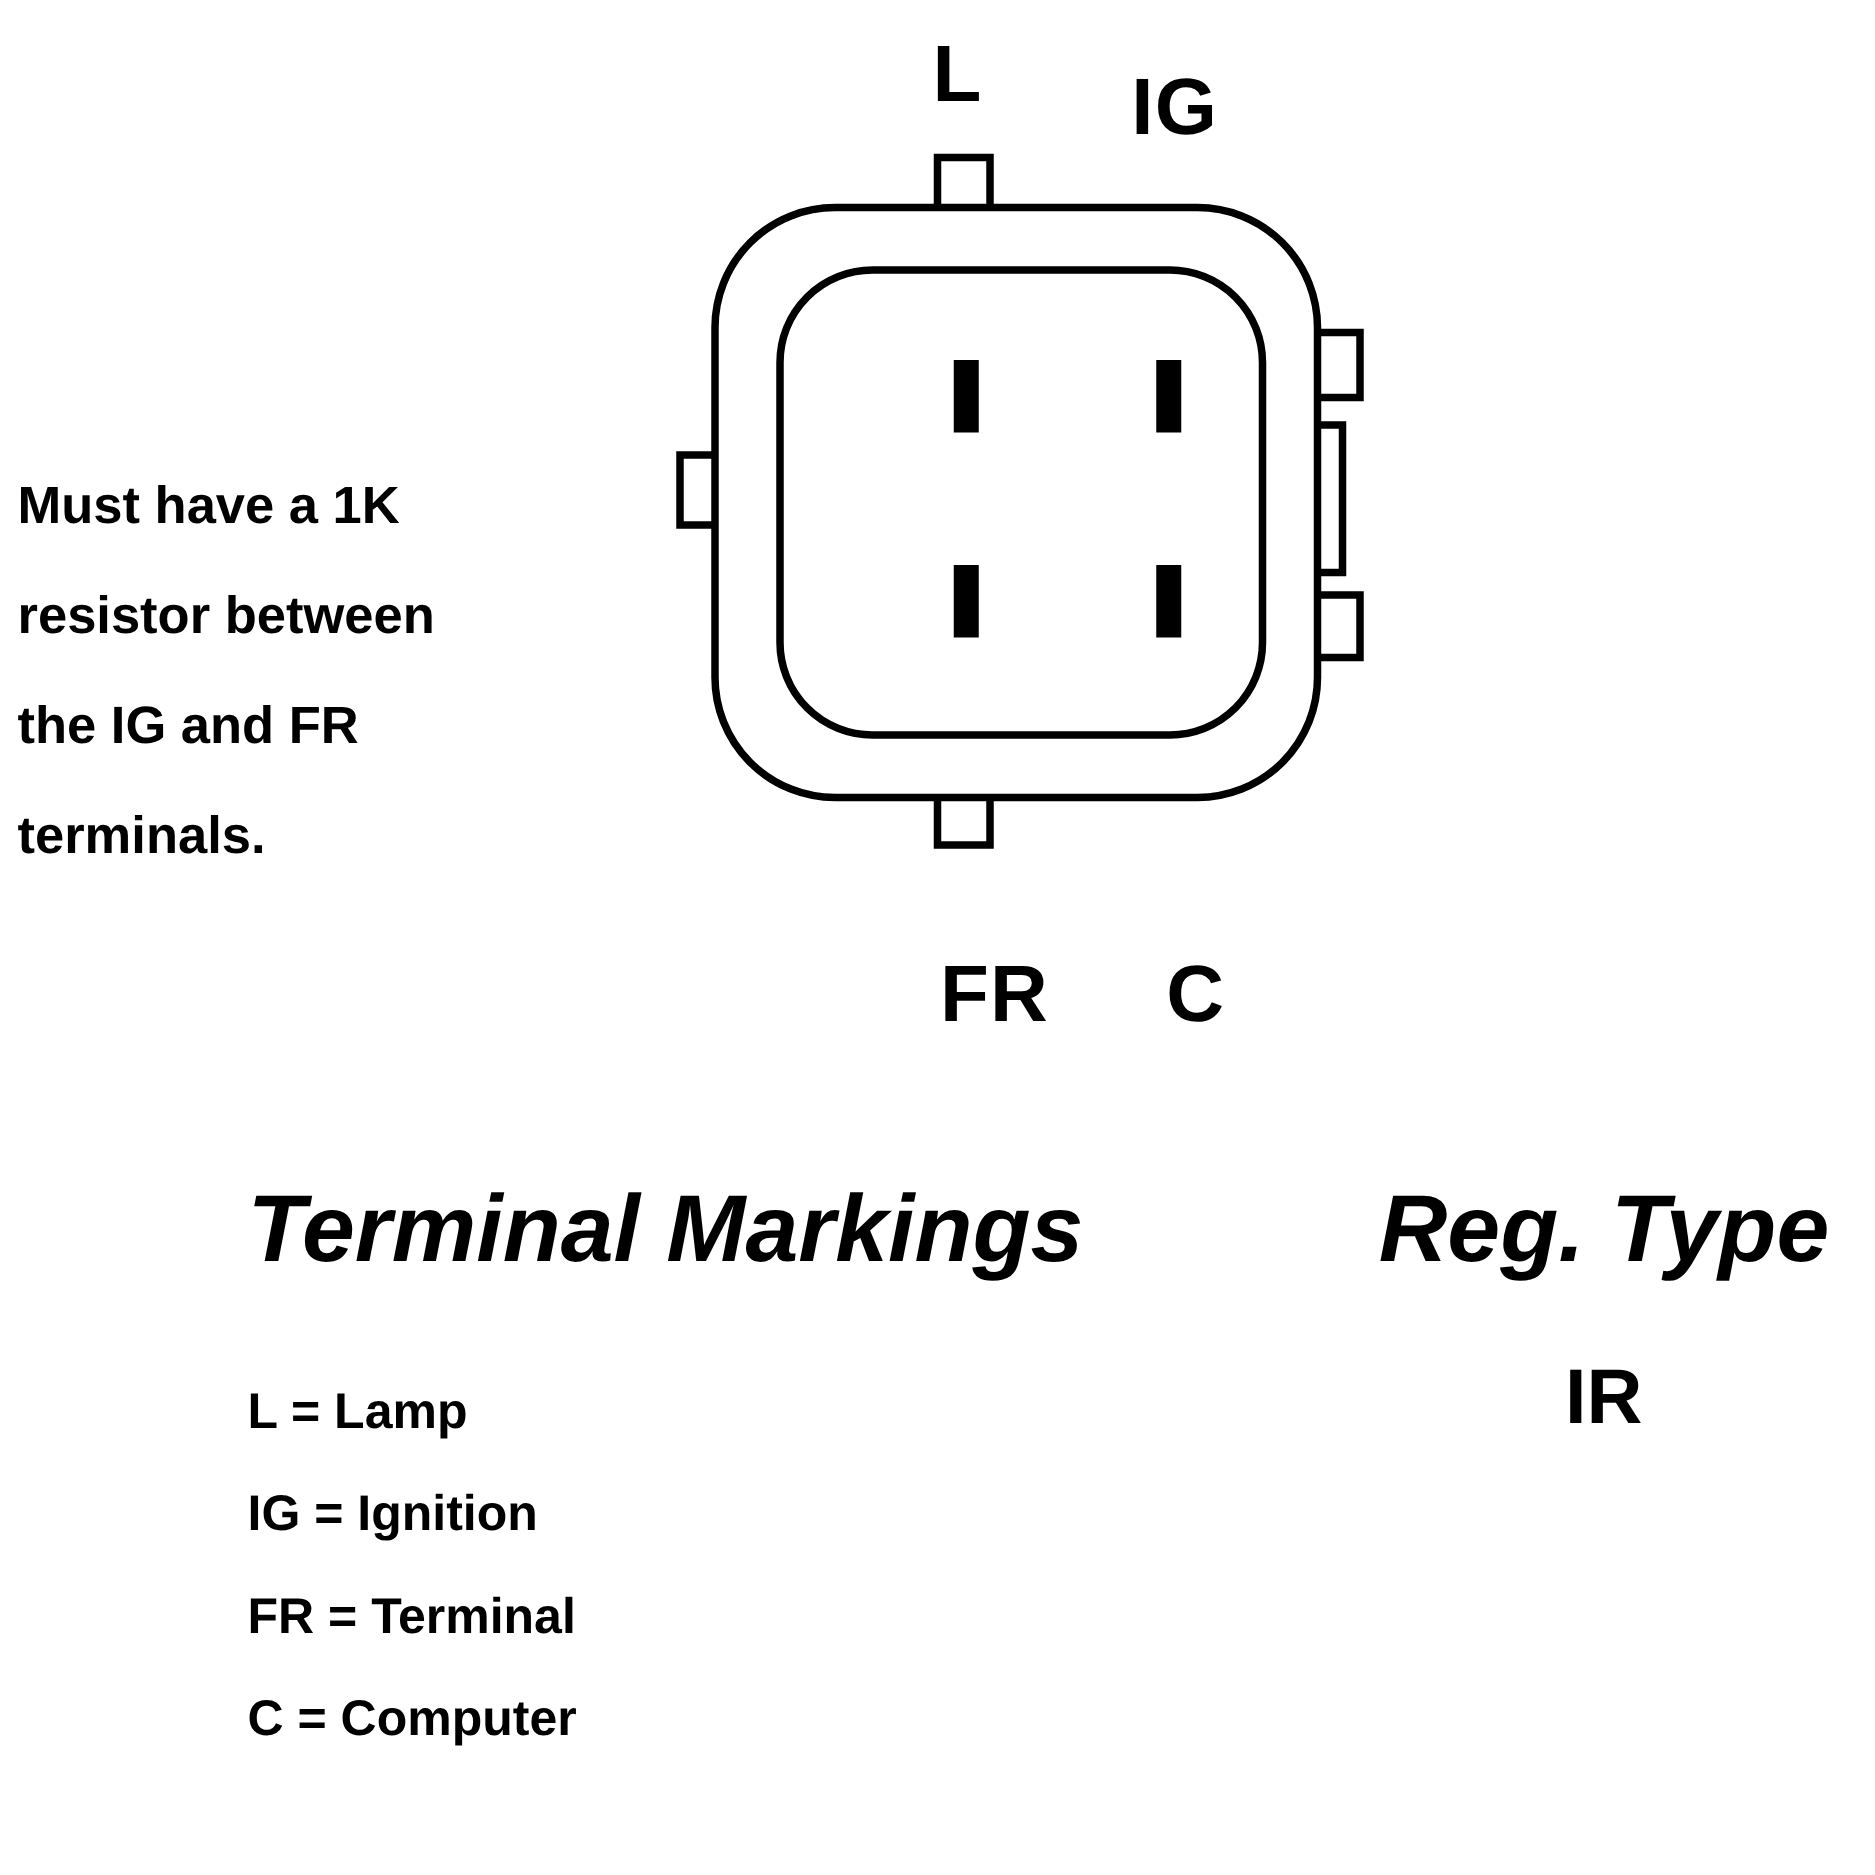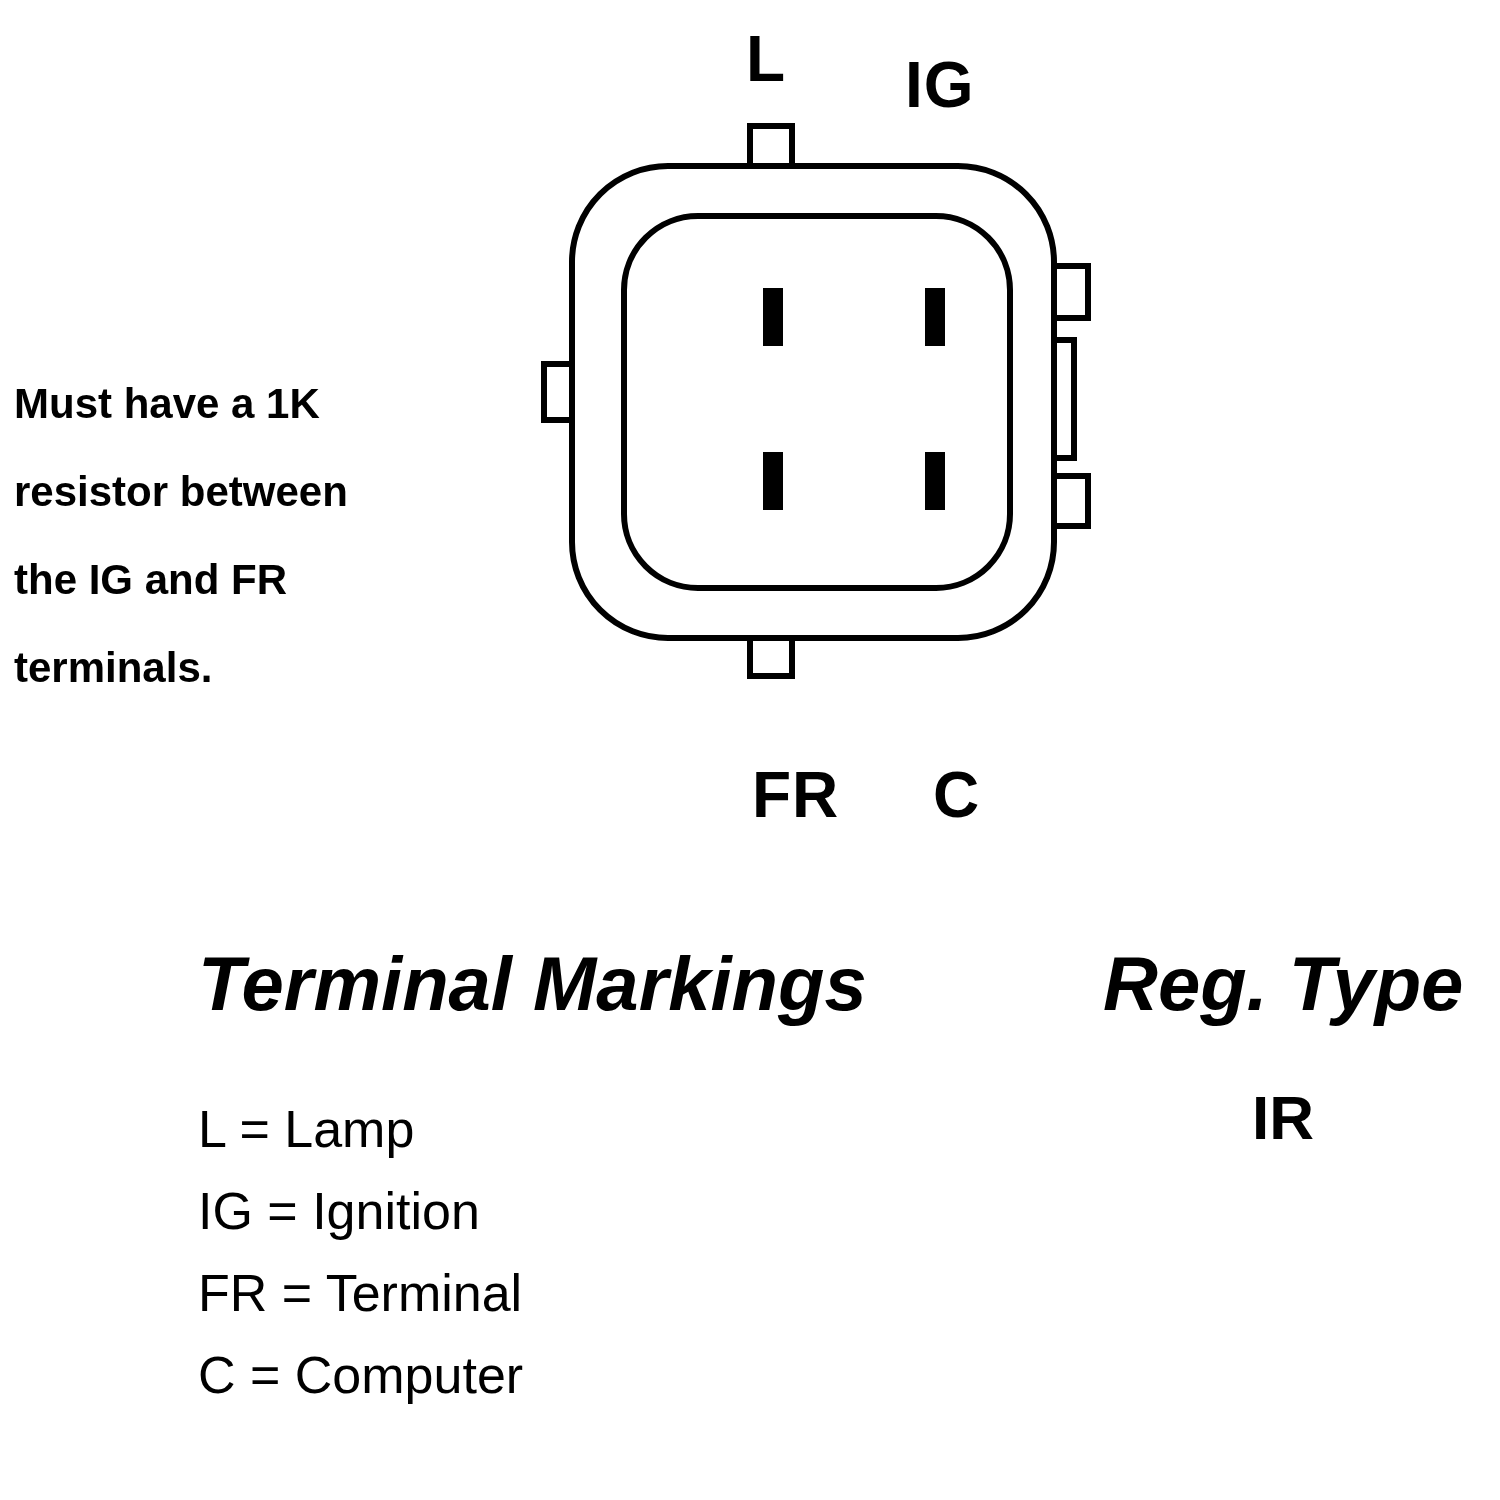--- a/index.html
+++ b/index.html
@@ -37,22 +37,22 @@
     white-space: nowrap;
     text-align: center;
   }
   .reg-value {
     font-weight: bold;
     font-size: 62px;
     white-space: nowrap;
     margin-top: 24px;
   }
   .legend {
-    font-weight: normal;
-    font-size: 52px;
+    font-weight: bold;
+    font-size: 40px;
     line-height: 82px;
     white-space: nowrap;
   }
   .legend div { margin-bottom: 0px; }
   svg { display: block; }
 </style>
 </head>
 <body>
 
 <div class="stage">

